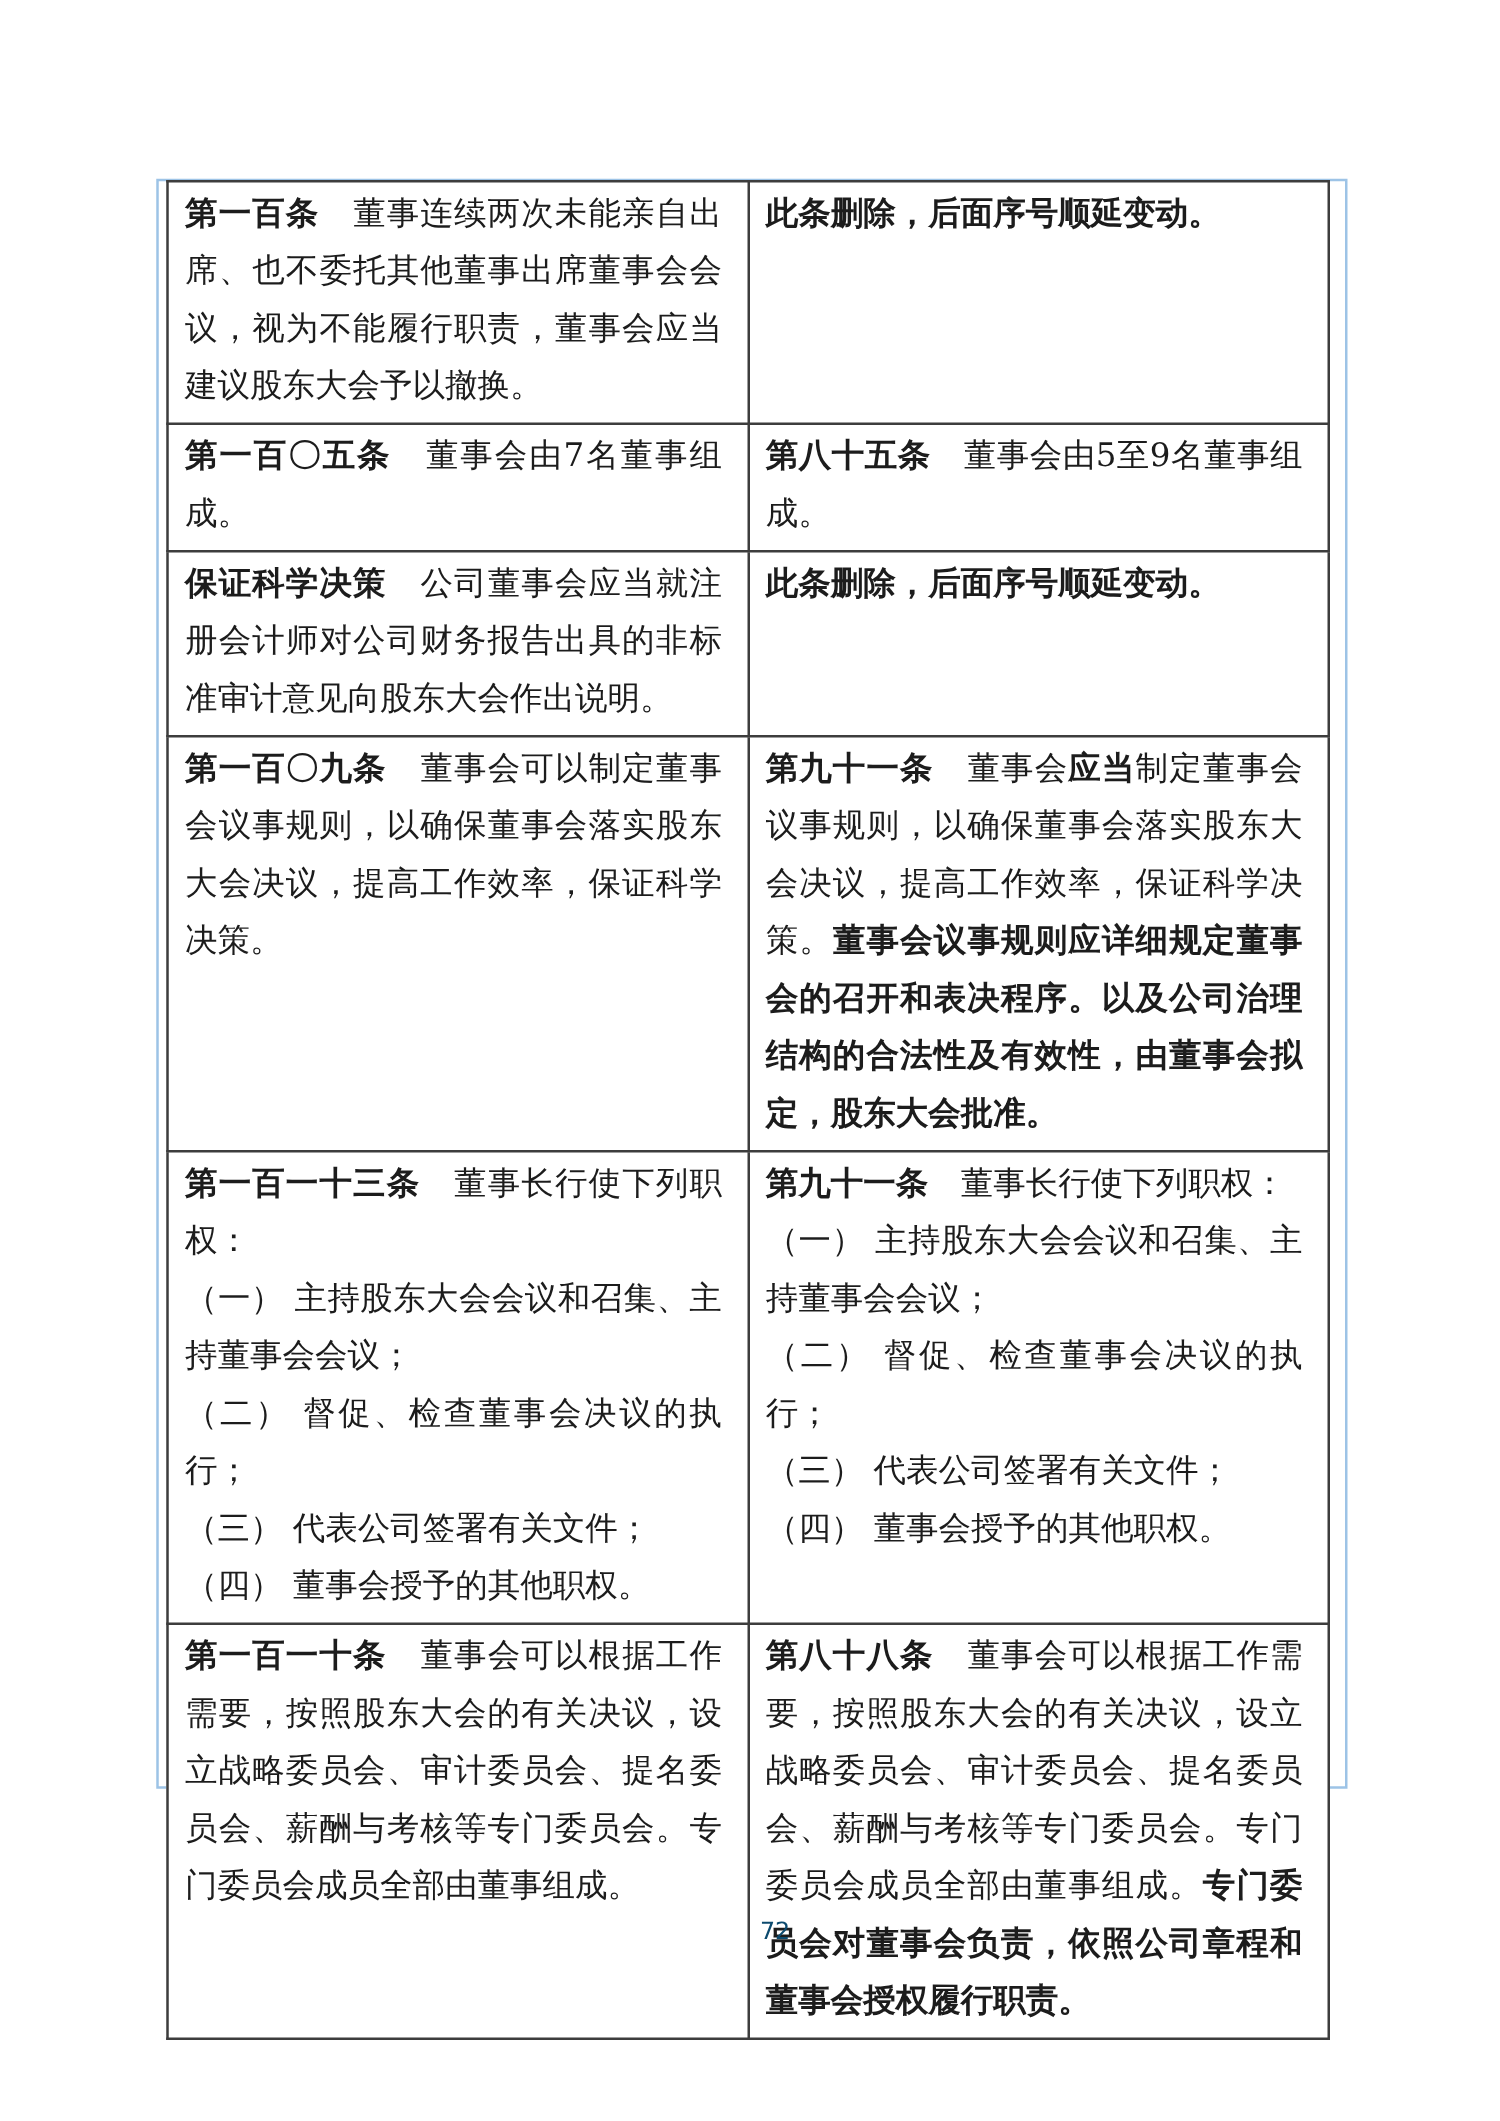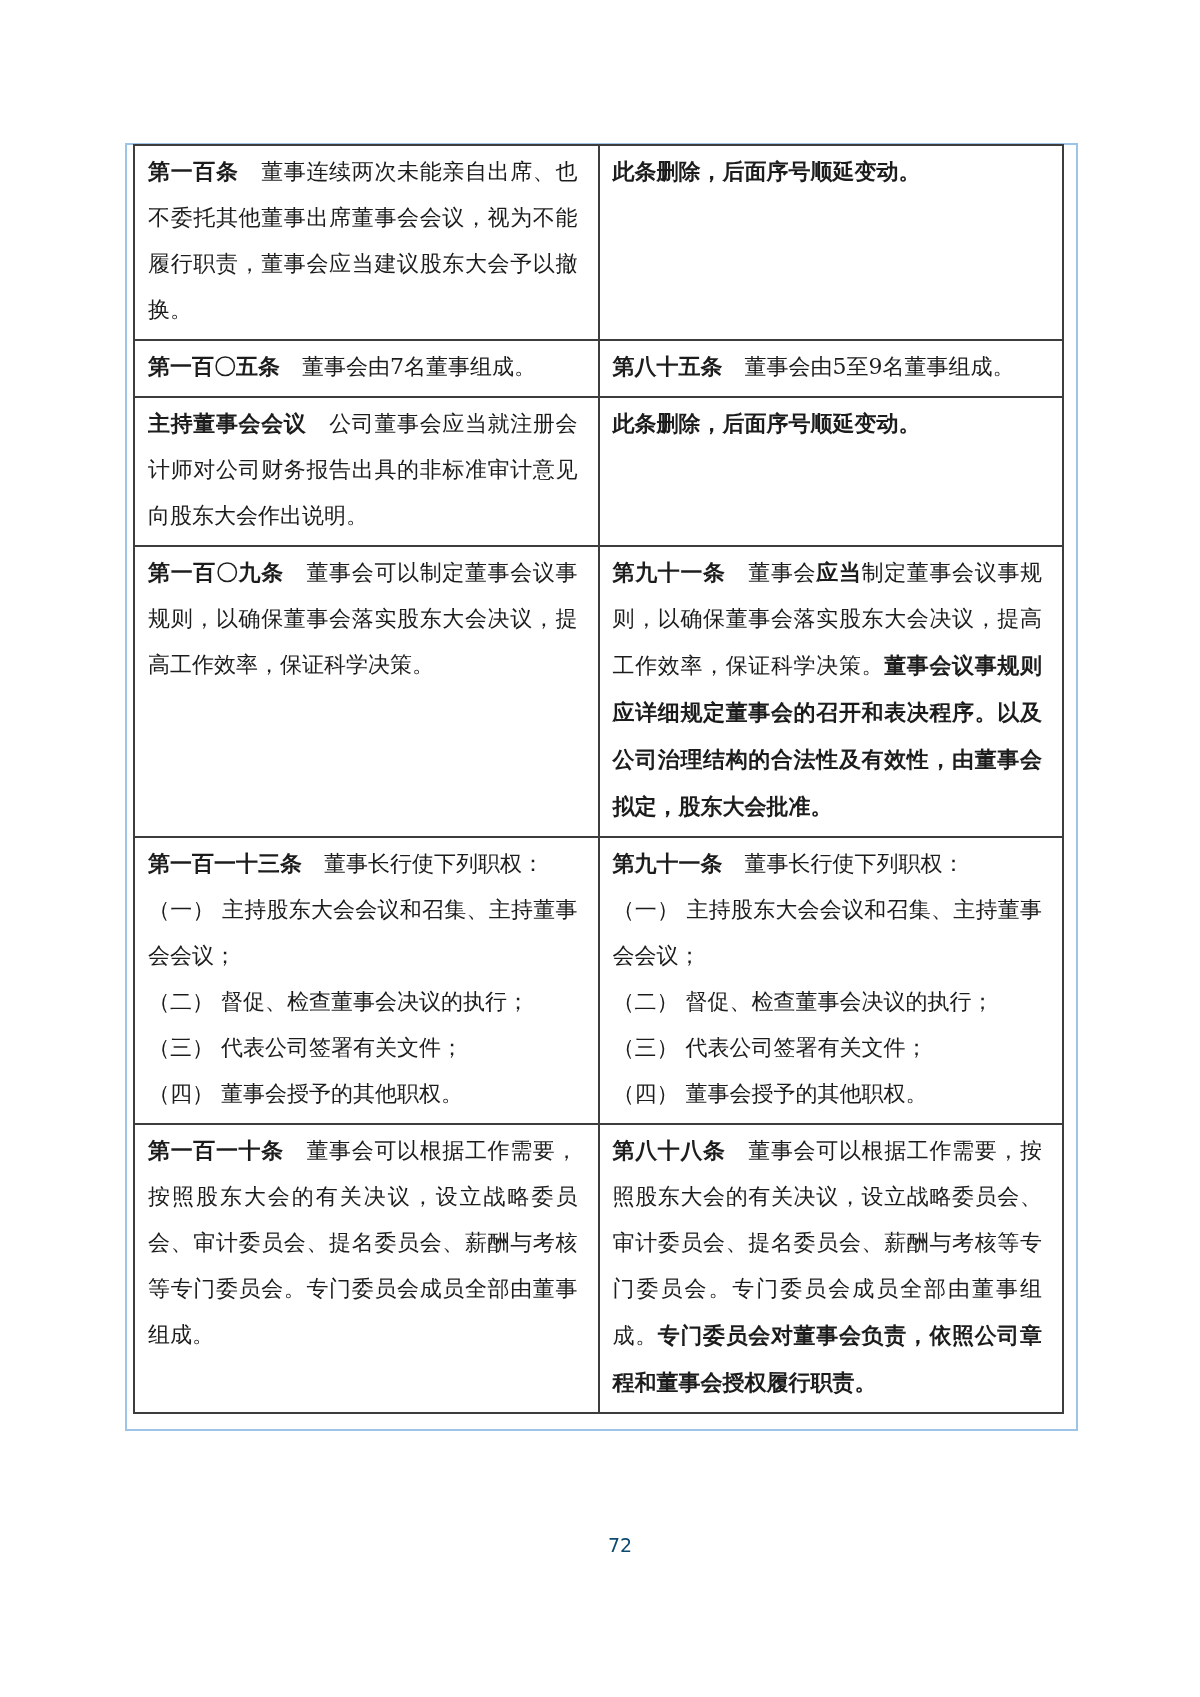--- a/index.html
+++ b/index.html
@@ -25,21 +25,21 @@
     width:931px;
     border-collapse:collapse;
     background:#ffffff;
     table-layout:fixed;
   }
   table.doc-table td {
     width:50%;
     border:2px solid #3d3d3d;
     vertical-align:top;
     padding:2px 20px 6px 13px;
-    font-size:22px;
+    font-size:26px;
     line-height:46px;
     text-align:justify;
     text-justify:inter-ideograph;
   }
   table.doc-table tr:nth-child(1) td { height:143px; }
   table.doc-table tr:nth-child(2) td { height:46px;margin-left:16px; }
   table.doc-table tr:nth-child(3) td { height:148px; }
   table.doc-table tr:nth-child(4) td { height:140px; }
   table.doc-table tr:nth-child(5) td { height:225px;margin-left:13px; }
   table.doc-table tr:nth-child(6) td { height:281px; }
@@ -73,21 +73,21 @@
         <tr>
           <td>
             <div class="para"><span class="seg bold">第一百〇五条　</span><span class="seg">董事会由7名董事组成。</span></div>
           </td>
           <td>
             <div class="para"><span class="seg bold">第八十五条　</span><span class="seg">董事会由5至9名董事组成。</span></div>
           </td>
         </tr>
         <tr>
           <td>
-            <div class="para"><span class="seg bold">主持董事会会议　</span><span class="seg">公司董事会应当就注册会计师对公司财务报告出具的非标准审计意见向股东大会作出说明。</span></div>
+            <div class="para"><span class="seg bold">保证科学决策　</span><span class="seg">公司董事会应当就注册会计师对公司财务报告出具的非标准审计意见向股东大会作出说明。</span></div>
           </td>
           <td>
             <div class="para"><span class="seg bold">此条删除，后面序号顺延变动。</span></div>
           </td>
         </tr>
         <tr>
           <td>
             <div class="para"><span class="seg bold">第一百〇九条　</span><span class="seg">董事会可以制定董事会议事规则，以确保董事会落实股东大会决议，提高工作效率，保证科学决策。</span></div>
           </td>
           <td>

